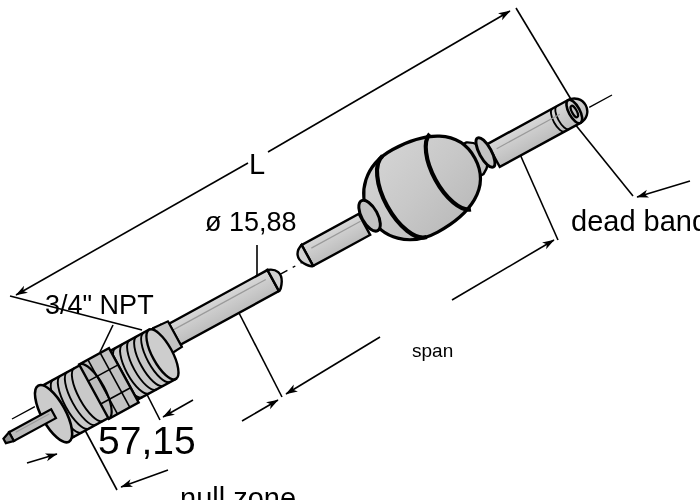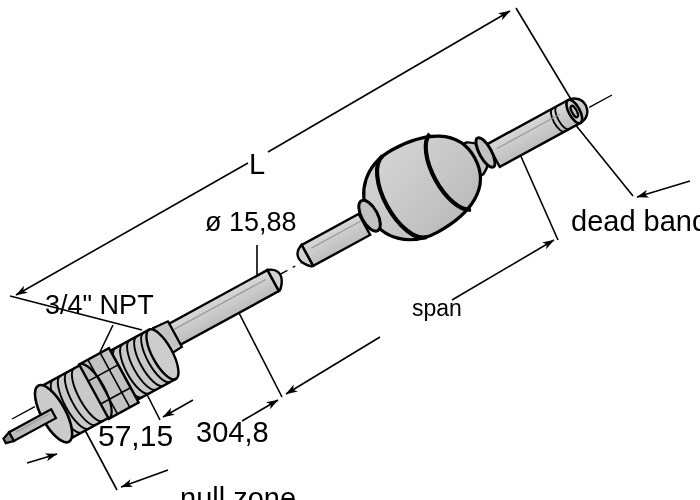--- a/index.html
+++ b/index.html
@@ -15,24 +15,24 @@
     position:absolute;
     font-family:"Liberation Sans", sans-serif;
     color:#000000;
     white-space:nowrap;
     line-height:1;
     user-select:none;
   }
   .lbl-L{font-size:29px;}
   .lbl-dia{font-size:27px;}
   .lbl-npt{font-size:27px;}
-  .lbl-5715{font-size:30px;text-align:right;}
+  .lbl-5715{font-size:39px;text-align:right;}
   .lbl-304{font-size:29px;}
   .lbl-null{font-size:29px;margin-top:32px;}
-  .lbl-span{font-size:23px;}
+  .lbl-span{font-size:19px;margin-top:44px;}
   .lbl-dead{font-size:29px;}
 </style>
 </head>
 <body>
 
 <div id="root">
 
   <svg id="drawing" viewBox="0 0 700 500">
     <defs>
       <marker id="arrHead" markerWidth="13" markerHeight="13" refX="11.5" refY="4" orient="auto" markerUnits="userSpaceOnUse">
@@ -192,21 +192,20 @@
   </svg>
 
   <div class="lbl lbl-L" style="left:249px;top:150px;">L</div>
 
   <div class="lbl lbl-dia" style="left:205px;top:209px;">ø 15,88</div>
 
   <div class="lbl lbl-npt" style="left:45px;top:292px;">3/4" NPT</div>
 
   <div class="lbl lbl-5715" style="left:98px;top:421px;">57,15</div>
 
-  <div class="lbl lbl-304" style="left:196px;top:418px;">304,8</div>
 
   <div class="lbl lbl-null" style="left:180px;top:452px;">null zone</div>
 
   <div class="lbl lbl-span" style="left:412px;top:297px;">span</div>
 
   <div class="lbl lbl-dead" style="left:571px;top:207px;">dead band</div>
 
 </div>
 
 </body></html>

